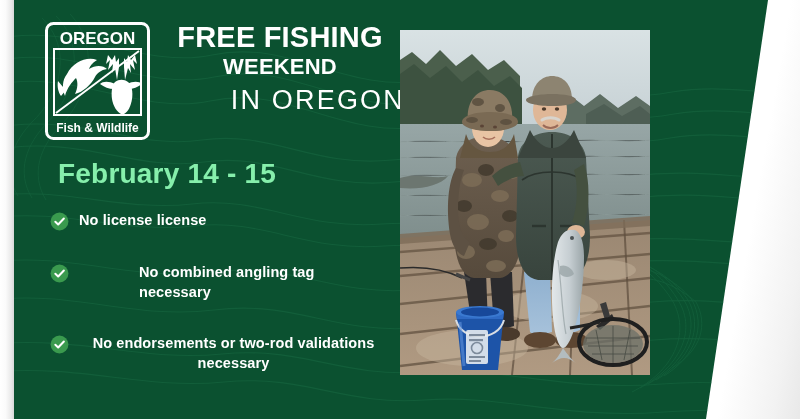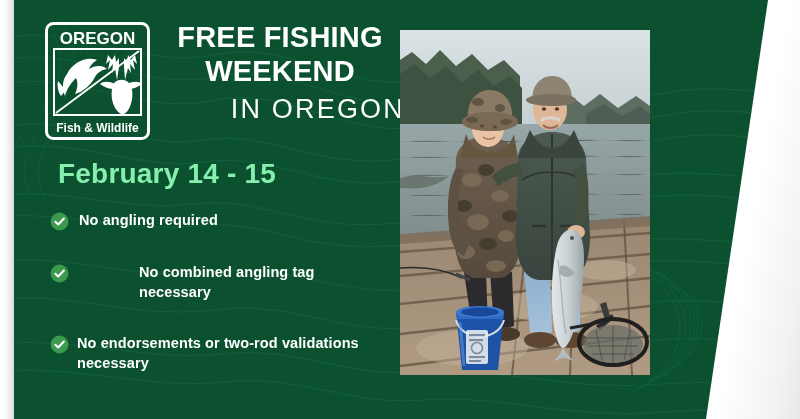--- a/index.html
+++ b/index.html
@@ -84,21 +84,21 @@
     color: #ffffff;
   }
   .hl-line1 {
     font-size: 29px;
     font-weight: 700;
     line-height: 1.08;
     letter-spacing: 0.2px;
     white-space: nowrap;
   }
   .hl-line2 {
-    font-size: 29px;
+    font-size: 22px;
     font-weight: 700;
     line-height: 1.25;
     letter-spacing: 0.2px;
   }
   .hl-line3 {
     font-size: 27px;
     font-weight: 400;
     line-height: 1.3;
     letter-spacing: 2.2px;
     margin-top: 2px;
@@ -144,21 +144,21 @@
   .check svg { display: block; width: 19px; height: 19px; }
 
   .bullet-text {
     font-size: 14.5px;
     font-weight: 700;
     line-height: 1.35;
     letter-spacing: 0.1px;
   }
   .bullet-1 .bullet-text { margin-left: 10px; }
   .bullet-2 .bullet-text { margin-left: 22px; }
-  .bullet-3 .bullet-text { margin-left: 8px; }
+  .bullet-3 .bullet-text { margin-left: 8px; text-align: center; }
 
   
   .caption {
     position: absolute;
     left: 48px;
     top: 387px;
     z-index: 4;
     color: #eef4ef;
     font-size: 13.5px;
     font-weight: 400;
@@ -265,21 +265,21 @@
 
     <div class="bullets">
 
       <div class="bullet bullet-1">
         <span class="check">
           <svg viewBox="0 0 20 20" xmlns="http://www.w3.org/2000/svg">
             <circle cx="10" cy="10" r="9.4" fill="#3a9a4e"></circle>
             <path d="M5.6,10.3 L8.6,13.2 L14.6,6.8" fill="none" stroke="#ffffff" stroke-width="2.1" stroke-linecap="round" stroke-linejoin="round"></path>
           </svg>
         </span>
-        <span class="bullet-text">No angling required</span>
+        <span class="bullet-text">No license license</span>
       </div>
 
       <div class="bullet bullet-2">
         <span class="check">
           <svg viewBox="0 0 20 20" xmlns="http://www.w3.org/2000/svg">
             <circle cx="10" cy="10" r="9.4" fill="#3a9a4e"></circle>
             <path d="M5.6,10.3 L8.6,13.2 L14.6,6.8" fill="none" stroke="#ffffff" stroke-width="2.1" stroke-linecap="round" stroke-linejoin="round"></path>
           </svg>
         </span>
         <span class="bullet-text">No combined angling tag necessary</span>

